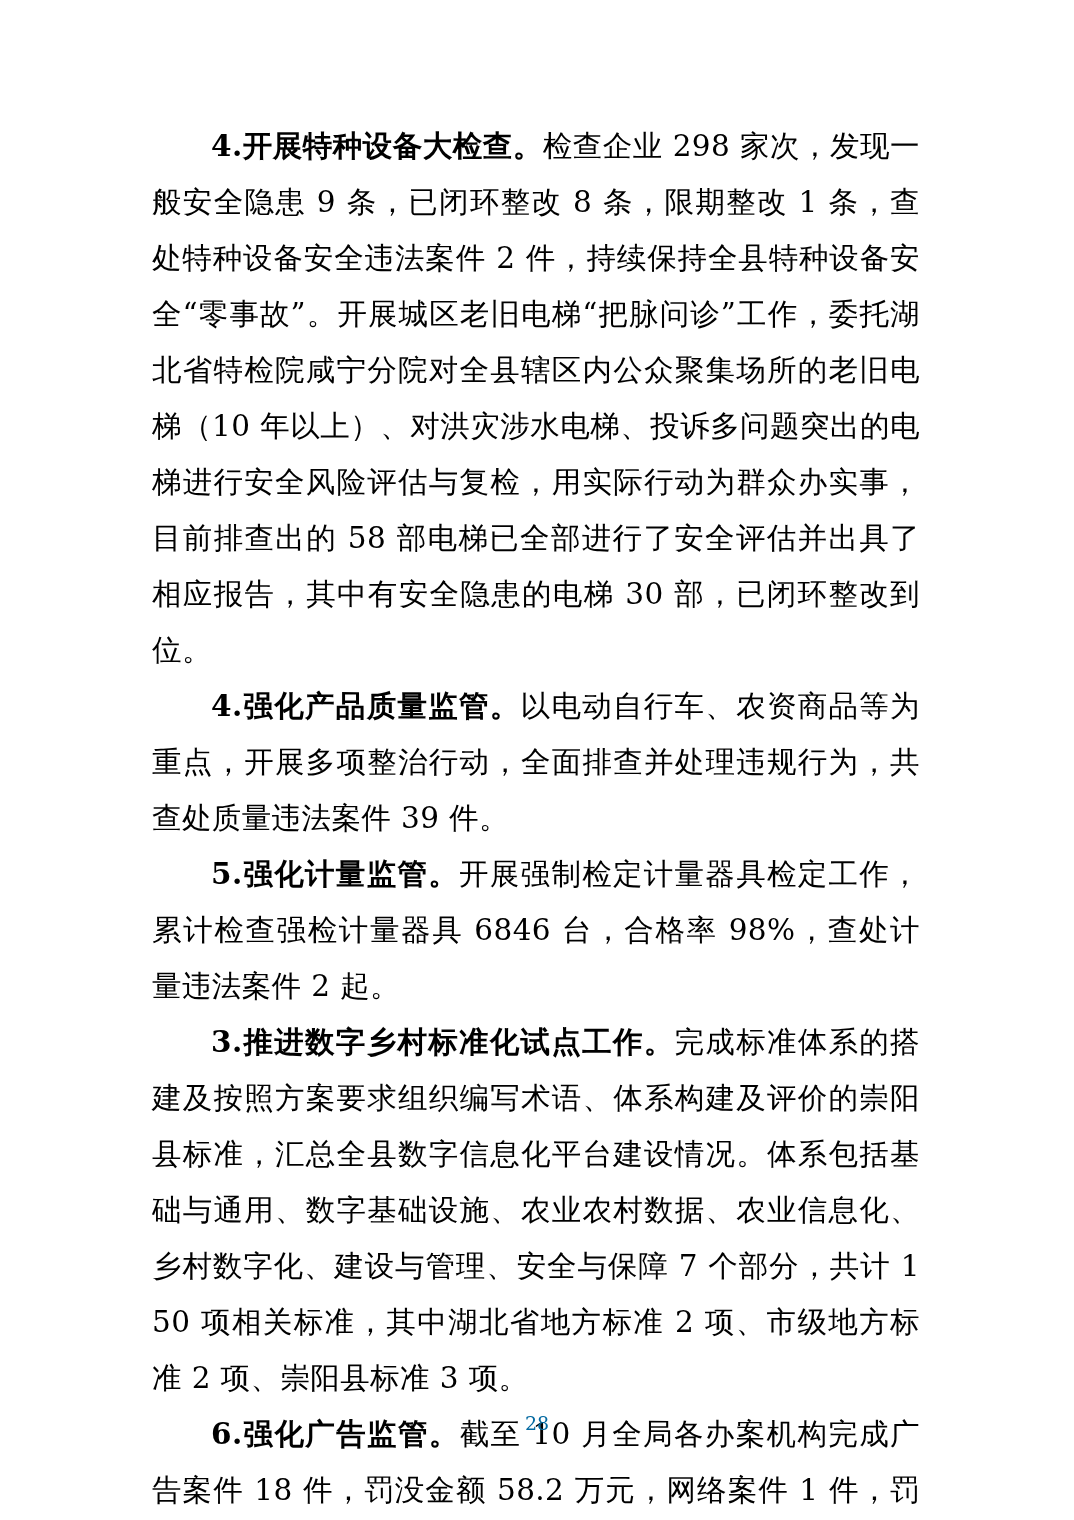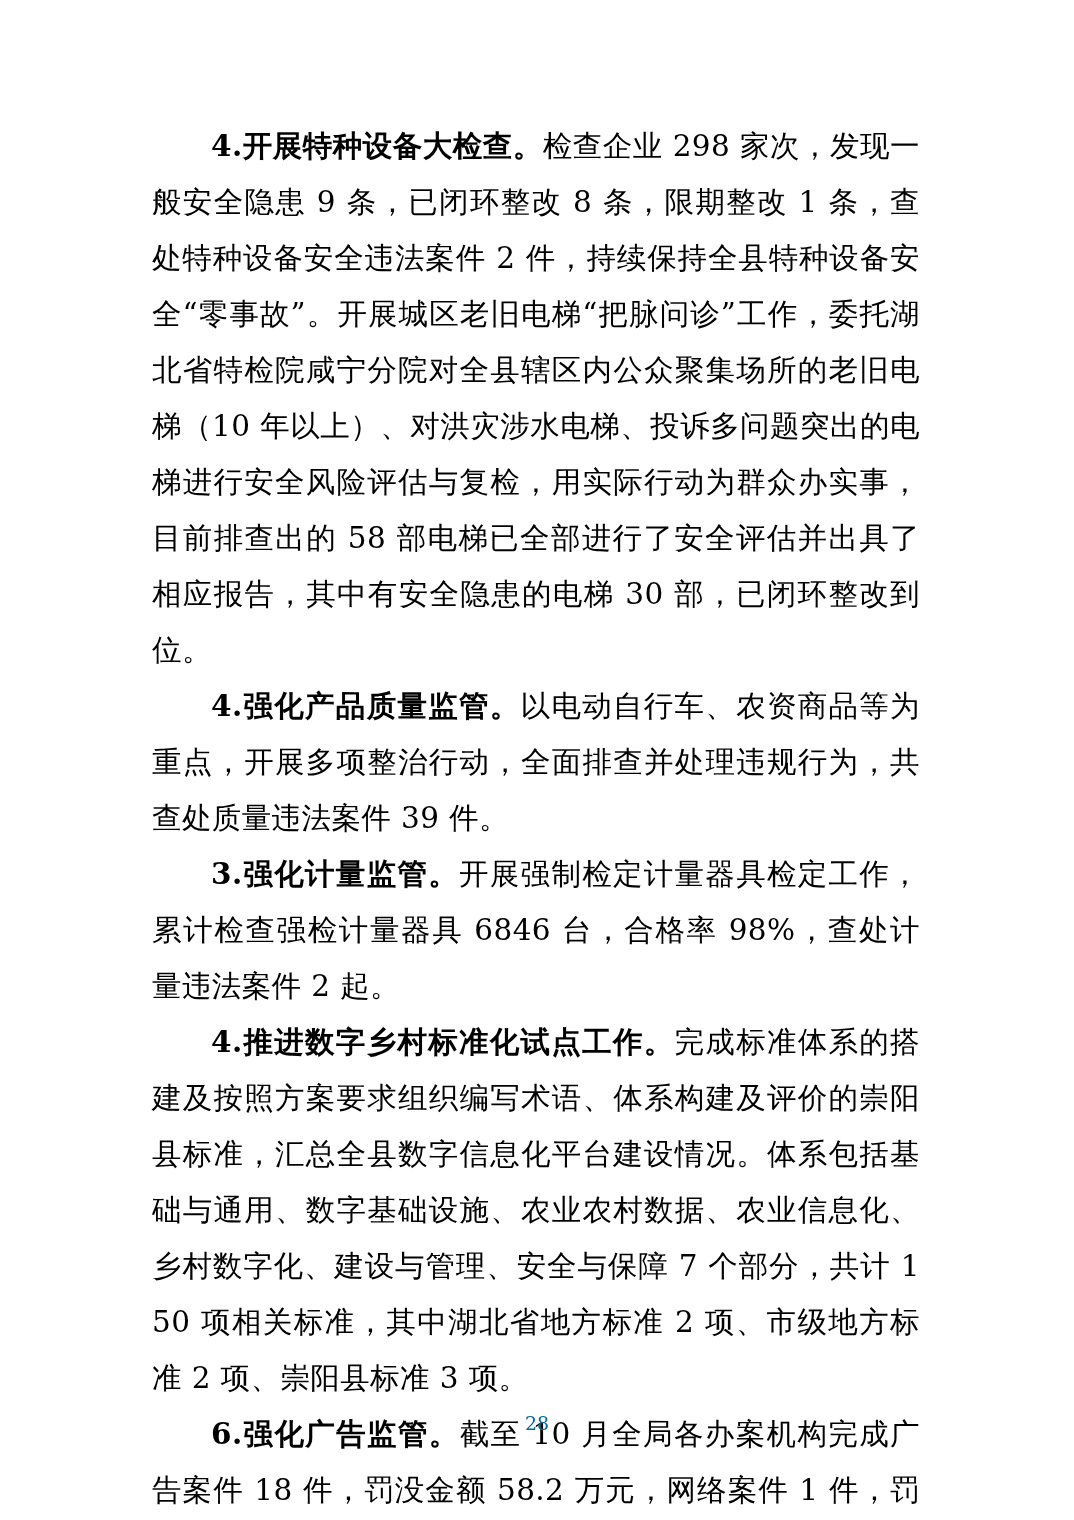--- a/index.html
+++ b/index.html
@@ -54,22 +54,22 @@
 </head>
 <body>
 
 <div class="page">
   <div class="content">
 
     <p class="para"><span class="lead">4.开展特种设备大检查。</span><span>检查企业 298 家次，发现一般安全隐患 9 条，已闭环整改 8 条，限期整改 1 条，查处特种设备安全违法案件 2 件，持续保持全县特种设备安全“零事故”。开展城区老旧电梯“把脉问诊”工作，委托湖北省特检院咸宁分院对全县辖区内公众聚集场所的老旧电梯（10 年以上）、对洪灾涉水电梯、投诉多问题突出的电梯进行安全风险评估与复检，用实际行动为群众办实事，目前排查出的 58 部电梯已全部进行了安全评估并出具了相应报告，其中有安全隐患的电梯 30 部，已闭环整改到位。</span></p>
 
     <p class="para"><span class="lead">4.强化产品质量监管。</span><span>以电动自行车、农资商品等为重点，开展多项整治行动，全面排查并处理违规行为，共查处质量违法案件 39 件。</span></p>
 
-    <p class="para"><span class="lead">3.强化计量监管。</span><span>开展强制检定计量器具检定工作，累计检查强检计量器具 6846 台，合格率 98%，查处计量违法案件 2 起。</span></p>
+    <p class="para"><span class="lead">5.强化计量监管。</span><span>开展强制检定计量器具检定工作，累计检查强检计量器具 6846 台，合格率 98%，查处计量违法案件 2 起。</span></p>
 
-    <p class="para"><span class="lead">4.推进数字乡村标准化试点工作。</span><span>完成标准体系的搭建及按照方案要求组织编写术语、体系构建及评价的崇阳县标准，汇总全县数字信息化平台建设情况。体系包括基础与通用、数字基础设施、农业农村数据、农业信息化、乡村数字化、建设与管理、安全与保障 7 个部分，共计 150 项相关标准，其中湖北省地方标准 2 项、市级地方标准 2 项、崇阳县标准 3 项。</span></p>
+    <p class="para"><span class="lead">3.推进数字乡村标准化试点工作。</span><span>完成标准体系的搭建及按照方案要求组织编写术语、体系构建及评价的崇阳县标准，汇总全县数字信息化平台建设情况。体系包括基础与通用、数字基础设施、农业农村数据、农业信息化、乡村数字化、建设与管理、安全与保障 7 个部分，共计 150 项相关标准，其中湖北省地方标准 2 项、市级地方标准 2 项、崇阳县标准 3 项。</span></p>
 
     <p class="para"><span class="lead">6.强化广告监管。</span><span>截至 10 月全局各办案机构完成广告案件 18 件，罚没金额 58.2 万元，网络案件 1 件，罚没金额 1 万元。</span></p>
 
   </div>
 
   <div class="footer">28</div>
 </div>
 
 </body></html>

